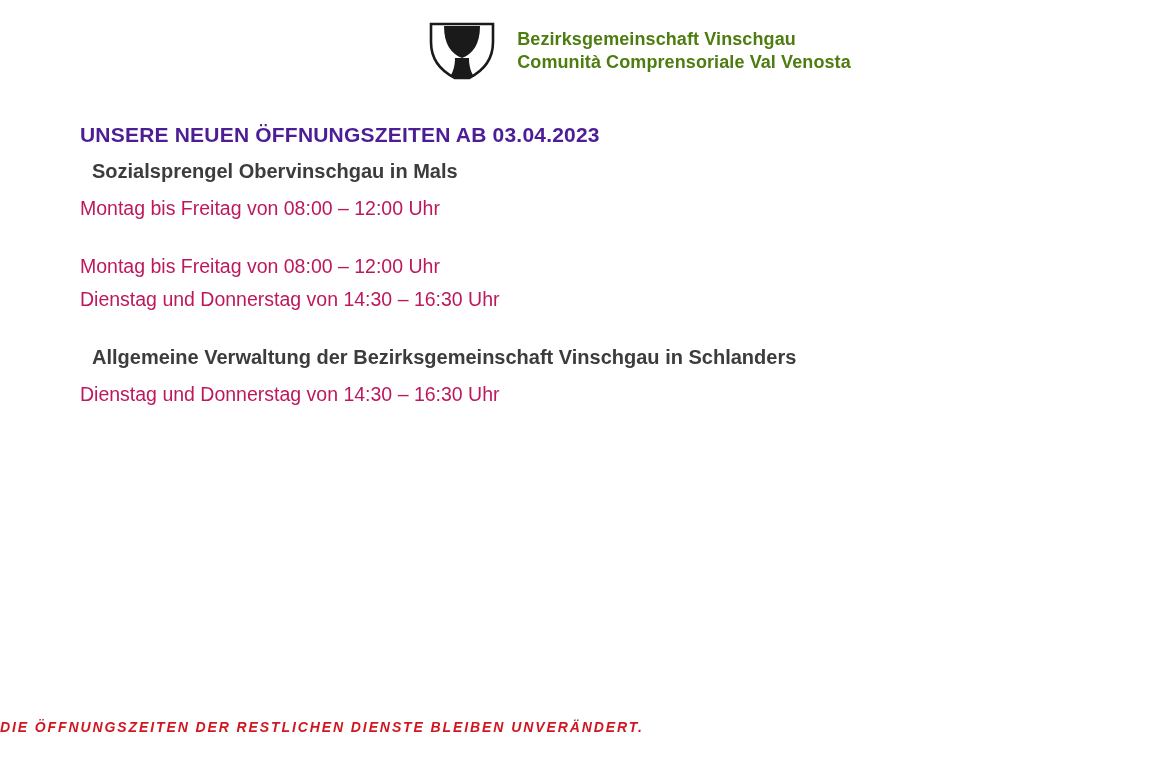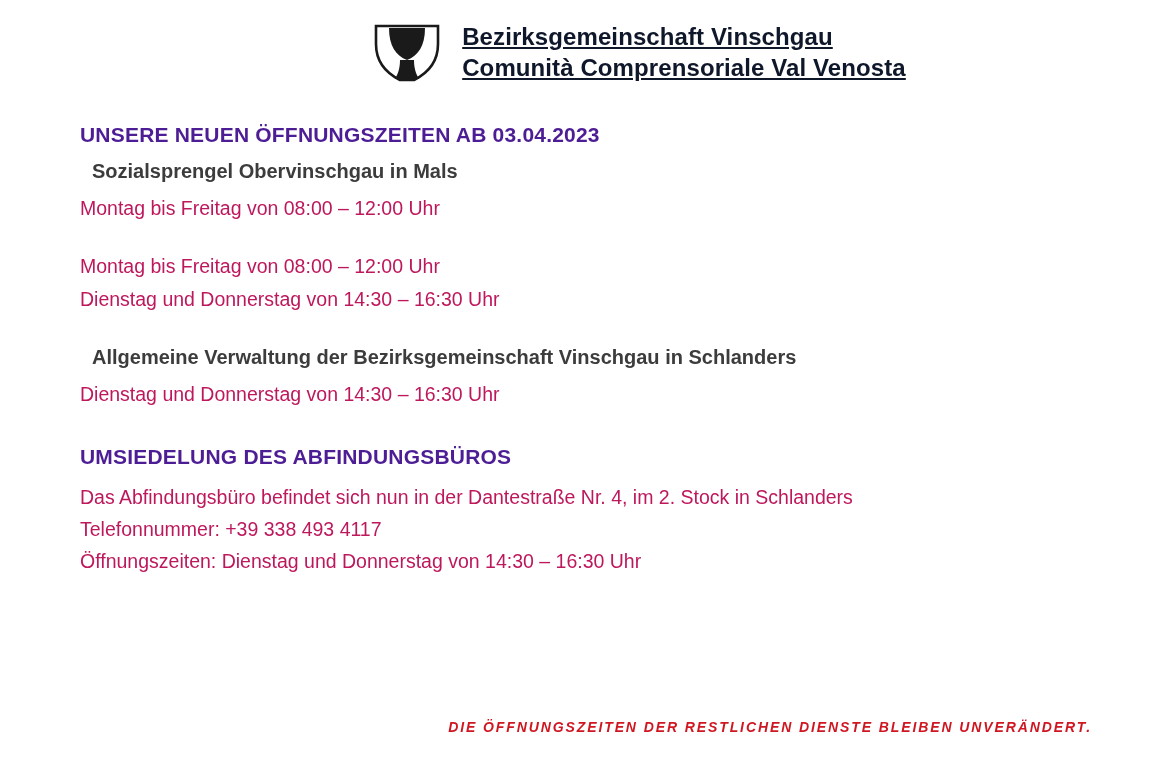--- a/index.html
+++ b/index.html
@@ -34,26 +34,25 @@
   }
   .logo-mark {
     width: 66px;
     height: 58px;
     flex: 0 0 auto;
   }
   .org-names {
     line-height: 1.28;
   }
   .org-name-de, .org-name-it {
-    font-size: 24px;
+    font-size: 18px;
     font-weight: bold;
-    color: #0f172a;
+    color: #4d7c0f;
     letter-spacing: 0.1px;
     white-space: nowrap;
-    text-decoration: underline;
   }
 
   
   .content {
     position: absolute;
     top: 122px;
     left: 80px;
     width: 1000px;
   }
 
@@ -91,22 +90,21 @@
   .section-relocation {
     margin-top: 34px;
   }
 
   
   .footer {
     position: absolute;
     left: 0;
     right: 0;
     bottom: 42px;
-    text-align: right;
-    padding-right: 68px;
+    padding-right: 44px;
   }
   .footer-note {
     color: #cf1722;
     font-size: 14px;
     font-weight: bold;
     font-style: italic;
     letter-spacing: 1.9px;
     white-space: nowrap;
   }
 </style>
@@ -140,24 +138,18 @@
   <div class="block">
     <p class="line">Montag bis Freitag von 08:00 – 12:00 Uhr</p>
     <p class="line">Dienstag und Donnerstag von 14:30 – 16:30 Uhr</p>
   </div>
 
   <div class="block">
     <h2 class="heading-dark">Allgemeine Verwaltung der Bezirksgemeinschaft Vinschgau in Schlanders</h2>
     <p class="line">Dienstag und Donnerstag von 14:30 – 16:30 Uhr</p>
   </div>
 
-  <div class="block section-relocation">
-    <h1 class="heading-red">UMSIEDELUNG DES ABFINDUNGSBÜROS</h1>
-    <p class="line">Das Abfindungsbüro befindet sich nun in der Dantestraße Nr. 4, im 2. Stock in Schlanders</p>
-    <p class="line">Telefonnummer: +39 338 493 4117</p>
-    <p class="line">Öffnungszeiten: Dienstag und Donnerstag von 14:30 – 16:30 Uhr</p>
-  </div>
 
 </div>
 
 <div class="footer">
   <span class="footer-note">DIE ÖFFNUNGSZEITEN DER RESTLICHEN DIENSTE BLEIBEN UNVERÄNDERT.</span>
 </div>
 
 </body></html>

